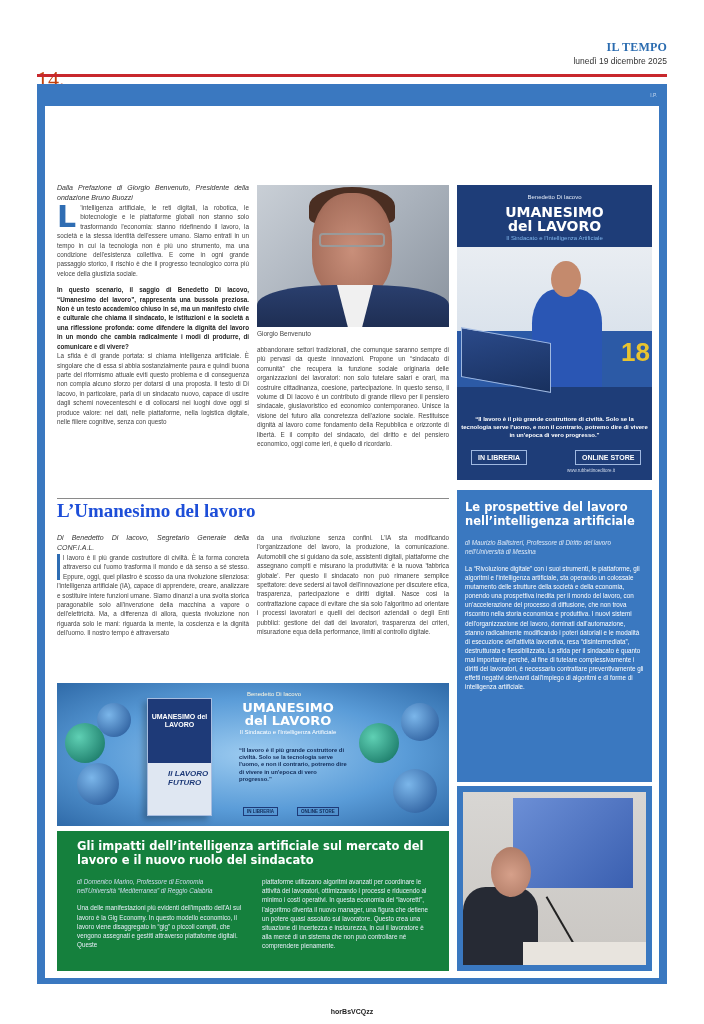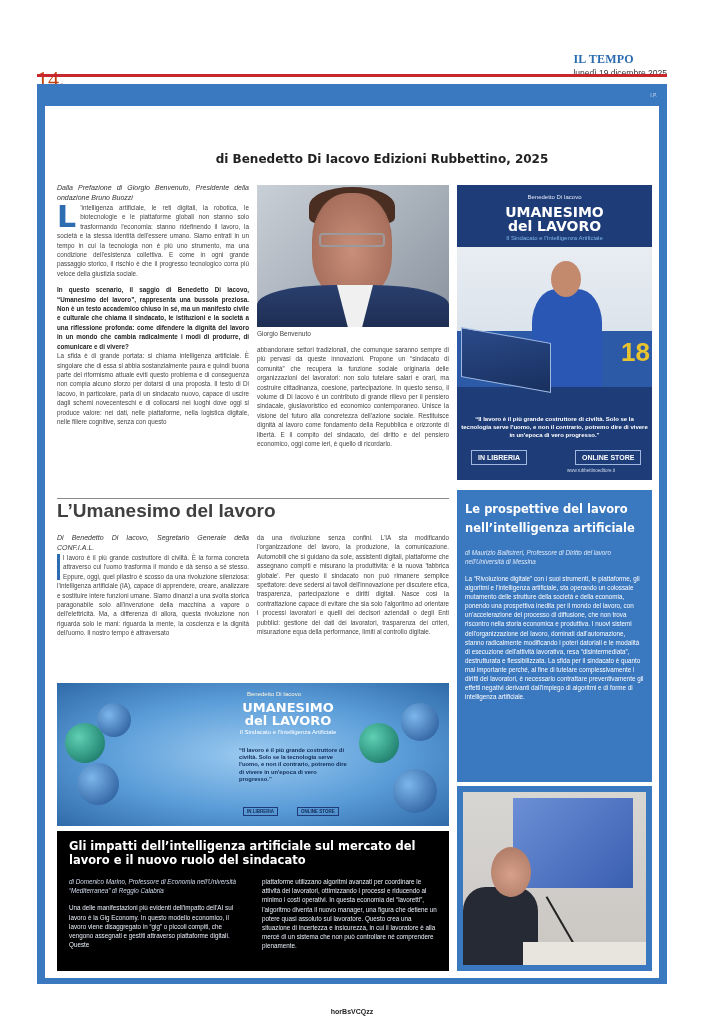--- a/index.html
+++ b/index.html
@@ -1,20 +1,20 @@
 <!DOCTYPE html>
 <html><head>
 <meta charset="utf-8">
 <style>
   * { box-sizing: border-box; margin: 0; padding: 0; }
   html, body { width: 704px; height: 1024px; background: #ffffff; overflow: hidden; }
   body { position: relative; font-family: "Liberation Sans", sans-serif; color: #333; }
 
   .page-number { position: absolute; left: 37px; top: 38px; font-family: "Liberation Serif", serif; font-size: 22px; color: #c2410c; margin-top: 28px; }
-  .masthead { position: absolute; right: 37px; top: 52px; }
+  .masthead { position: absolute; right: 37px; top: 40px; text-align: right; }
   .masthead .brand { font-family: "Liberation Serif", serif; font-weight: bold; font-size: 12px; color: #2b6cb0; letter-spacing: 0.2px; }
   .masthead .date { font-size: 8.5px; color: #333; margin-top: 1px; }
   .red-rule { position: absolute; left: 37px; right: 37px; top: 74px; height: 3px; background: #c8282d; }
 
   .frame { position: absolute; left: 37px; top: 84px; width: 630px; height: 900px; background: #3a78c0; }
   .frame-tag { position: absolute; right: 10px; top: 8px; font-size: 5px; color: #c8daf0; }
   .inner { position: absolute; left: 8px; top: 22px; width: 614px; height: 872px; background: #ffffff; }
 
   .main-title { position: absolute; left: 0; width: 614px; top: 10px; text-align: center; font-family: "DejaVu Sans", sans-serif; font-weight: bold; font-size: 28px; color: #2f6db3; letter-spacing: -0.3px; }
   .main-subtitle { position: absolute; left: 0; width: 614px; top: 46px; text-align: center; padding-left: 60px; font-family: "DejaVu Sans", sans-serif; font-weight: bold; font-size: 12px; color: #222; }
@@ -44,24 +44,24 @@
   .ad-right .speaker-head { position: absolute; left: 94px; top: 14px; width: 30px; height: 36px; border-radius: 50%; background: #c48a6d; }
   .ad-right .ten { position: absolute; right: 2px; top: 90px; font-weight: bold; font-size: 26px; color: #e8c330; }
   .ad-right .books { position: absolute; left: 4px; top: 150px; width: 90px; height: 50px; background: linear-gradient(160deg, #2b4a8a, #18305e); transform: skewY(10deg); border: 1px solid #9fb8e0; }
   .ad-right .ad-quote { position: absolute; top: 230px; left: 4px; width: 187px; text-align: center; font-weight: bold; font-size: 6px; line-height: 8px; color: #fff; }
   .ad-right .ad-btn { position: absolute; top: 265px; border: 1px solid #9fb8e0; padding: 3px 6px; font-weight: bold; font-size: 7px; color: #fff; }
   .ad-right .btn-libreria { left: 14px; }
   .ad-right .btn-store { left: 118px; }
   .ad-right .ad-url { position: absolute; top: 283px; left: 110px; font-size: 4.5px; color: #cfd9ea; }
 
   .divider { position: absolute; left: 12px; top: 392px; width: 392px; height: 1px; background: #8a8a8a; }
-  .section2-title { position: absolute; left: 12px; top: 394px; font-family: Liberation Sans, sans-serif; font-weight: bold; font-size: 19px; color: #404040; }
+  .section2-title { position: absolute; left: 12px; top: 394px; font-family: Liberation Serif, serif; font-weight: bold; font-size: 19px; color: #1d4ed8; }
 
   .blue-box { position: absolute; left: 412px; top: 384px; width: 195px; height: 292px; background: #3a78c0; color: #fff; padding: 10px 8px; }
-  .blue-box .box-title { font-family: "DejaVu Sans", sans-serif; font-weight: bold; font-size: 11.5px; line-height: 19px; color: #fff; margin-bottom: 10px; }
+  .blue-box .box-title { font-family: "DejaVu Sans", sans-serif; font-weight: bold; font-size: 11.5px; line-height: 14px; color: #fff; margin-bottom: 10px; }
   .blue-box .box-byline { font-style: italic; font-size: 6.3px; line-height: 9px; color: #dde8f6; margin-bottom: 8px; }
   .blue-box .box-body { font-size: 6.3px; line-height: 9.1px; color: #fff; }
 
   .banner { position: absolute; left: 12px; top: 577px; width: 392px; height: 143px; background: radial-gradient(ellipse at 50% 50%, #9ccbf0 0%, #5a9cd8 55%, #2f6aa8 100%); overflow: hidden; }
   .ornament { position: absolute; border-radius: 50%; }
   .orn-1 { left: 8px; top: 40px; width: 40px; height: 40px; background: radial-gradient(circle at 35% 35%, #5fd0b4, #0e6a5a); }
   .orn-2 { left: 40px; top: 20px; width: 34px; height: 34px; background: radial-gradient(circle at 35% 35%, #7bb6ea, #1f4f90); }
   .orn-3 { left: 20px; top: 80px; width: 42px; height: 42px; background: radial-gradient(circle at 35% 35%, #7bb6ea, #1f4f90); }
   .orn-4 { right: 50px; top: 40px; width: 40px; height: 40px; background: radial-gradient(circle at 35% 35%, #5fd0b4, #0e6a5a); }
   .orn-5 { right: 10px; top: 20px; width: 38px; height: 38px; background: radial-gradient(circle at 35% 35%, #7bb6ea, #1f4f90); }
@@ -70,21 +70,21 @@
   .banner .book-title { position: absolute; top: 14px; width: 100%; text-align: center; font-weight: bold; font-size: 7px; line-height: 8px; color: #fff; }
   .banner .book-inset { position: absolute; top: 70px; left: 20px; font-style: italic; font-weight: bold; font-size: 8px; color: #1e3a78; }
   .banner .bn-author { position: absolute; left: 190px; top: 8px; font-size: 6px; color: #fdf6e0; }
   .banner .bn-title { position: absolute; left: 176px; top: 18px; width: 110px; text-align: center; font-family: "DejaVu Sans", sans-serif; font-weight: bold; font-size: 13px; line-height: 13px; color: #fff; }
   .banner .bn-sub { position: absolute; left: 176px; top: 46px; width: 110px; text-align: center; font-size: 6px; line-height: 7.5px; color: #fff; }
   .banner .bn-quote { position: absolute; left: 182px; top: 64px; width: 110px; font-weight: bold; font-size: 5.8px; line-height: 7.2px; color: #102a57; }
   .banner .bn-btn { position: absolute; top: 124px; border: 1px solid #1e3a78; padding: 1px 3px; font-weight: bold; font-size: 4.5px; color: #102a57; }
   .banner .bn-libreria { left: 186px; }
   .banner .bn-store { left: 240px; }
 
-  .dark-box { position: absolute; left: 12px; top: 725px; width: 392px; height: 140px; background: #000000; color: #fff; padding: 8px 12px; }
+  .dark-box { position: absolute; left: 12px; top: 725px; width: 392px; height: 140px; background: #15803d; color: #fff; padding: 8px 20px; }
   .dark-box .dk-title { font-family: "DejaVu Sans", sans-serif; font-weight: bold; font-size: 11.5px; line-height: 14px; color: #fff; margin-bottom: 10px; }
   .dark-box .dk-cols { display: flex; gap: 18px; }
   .dark-box .dk-col { width: 175px; font-size: 6.3px; line-height: 9.2px; color: #e8eef8; }
   .dark-box .dk-byline { font-style: italic; color: #d0dbee; margin-bottom: 8px; }
 
   .photo-speaker { position: absolute; left: 412px; top: 680px; width: 195px; height: 185px; background: #3a78c0; padding: 6px; }
   .photo-speaker .inner-photo { position: relative; width: 100%; height: 100%; background: linear-gradient(180deg, #d8d6d3 0%, #c9c6c2 100%); overflow: hidden; }
   .photo-speaker .screen { position: absolute; left: 50px; top: 6px; width: 120px; height: 90px; background: linear-gradient(135deg, #6c8fd6, #3a5fb0); }
   .photo-speaker .man-body { position: absolute; left: 0; top: 95px; width: 75px; height: 80px; background: #262a34; border-radius: 30% 30% 0 0; }
   .photo-speaker .man-head { position: absolute; left: 28px; top: 55px; width: 40px; height: 50px; border-radius: 50%; background: radial-gradient(circle at 50% 55%, #d6a08a, #a8745f); }
@@ -100,21 +100,20 @@
 <div class="masthead">
   <div class="brand">IL TEMPO</div>
   <div class="date">lunedì 19 dicembre 2025</div>
 </div>
 <div class="red-rule"></div>
 
 <div class="frame">
   <div class="frame-tag">I.P.</div>
   <div class="inner">
 
-    <div class="main-subtitle">di Benedetto Di Iacovo Edizioni Rubbettino, 2025</div>
 
     <div class="col" style="left:12px; top:77px; width:192px;">
       <p class="italic-intro">Dalla Prefazione di Giorgio Benvenuto, Presidente della ondazione Bruno Buozzi</p>
       <p>
         <span class="dropcap">L</span><span>’intelligenza artificiale, le reti digitali, la robotica, le biotecnologie e le piattaforme globali non stanno solo trasformando l'economia: stanno ridefinendo il lavoro, la società e la stessa identità dell'essere umano. Siamo entrati in un tempo in cui la tecnologia non è più uno strumento, ma una condizione dell'esistenza collettiva. E come in ogni grande passaggio storico, il rischio è che il progresso tecnologico corra più veloce della giustizia sociale.</span>
       </p>
       <p class="bold-p" style="margin-top:7px;">In questo scenario, il saggio di Benedetto Di Iacovo, “Umanesimo del lavoro”, rappresenta una bussola preziosa. Non è un testo accademico chiuso in sé, ma un manifesto civile e culturale che chiama il sindacato, le istituzioni e la società a una riflessione profonda: come difendere la dignità del lavoro in un mondo che cambia radicalmente i modi di produrre, di comunicare e di vivere?</p>
       <p>La sfida è di grande portata: si chiama intelligenza artificiale. È singolare che di essa si abbia sostanzialmente paura e quindi buona parte del riformismo attuale eviti questo problema e di conseguenza non compia alcuno sforzo per dotarsi di una proposta. Il testo di Di Iacovo, in particolare, parla di un sindacato nuovo, capace di uscire dagli schemi novecenteschi e di collocarsi nei luoghi dove oggi si produce valore: nei dati, nelle piattaforme, nella logistica digitale, nelle filiere cognitive, senza con questo</p>
     </div>
 
@@ -170,20 +169,24 @@
       <div class="box-body">La “Rivoluzione digitale” con i suoi strumenti, le piattaforme, gli algoritmi e l'intelligenza artificiale, sta operando un colossale mutamento delle strutture della società e della economia, ponendo una prospettiva inedita per il mondo del lavoro, con un'accelerazione del processo di diffusione, che non trova riscontro nella storia economica e produttiva. I nuovi sistemi dell'organizzazione del lavoro, dominati dall'automazione, stanno radicalmente modificando i poteri datoriali e le modalità di esecuzione dell'attività lavorativa, resa “disintermediata”, destrutturata e flessibilizzata. La sfida per il sindacato è quanto mai importante perché, al fine di tutelare complessivamente i diritti dei lavoratori, è necessario contrattare preventivamente gli effetti negativi derivanti dall'impiego di algoritmi e di forme di intelligenza artificiale.</div>
     </div>
 
     <div class="banner">
       <div class="ornament orn-1"></div>
       <div class="ornament orn-2"></div>
       <div class="ornament orn-3"></div>
       <div class="ornament orn-4"></div>
       <div class="ornament orn-5"></div>
       <div class="ornament orn-6"></div>
+      <div class="book">
+        <div class="book-title">UMANESIMO del LAVORO</div>
+        <div class="book-inset">Il LAVORO FUTURO</div>
+      </div>
       <div class="bn-author">Benedetto Di Iacovo</div>
       <div class="bn-title">
         <div>UMANESIMO</div>
         <div>del LAVORO</div>
       </div>
       <div class="bn-sub">Il Sindacato e l'Intelligenza Artificiale</div>
       <div class="bn-quote">“Il lavoro è il più grande costruttore di civiltà. Solo se la tecnologia serve l'uomo, e non il contrario, potremo dire di vivere in un'epoca di vero progresso.”</div>
       <div class="bn-btn bn-libreria">IN LIBRERIA</div>
       <div class="bn-btn bn-store">ONLINE STORE</div>
     </div>

